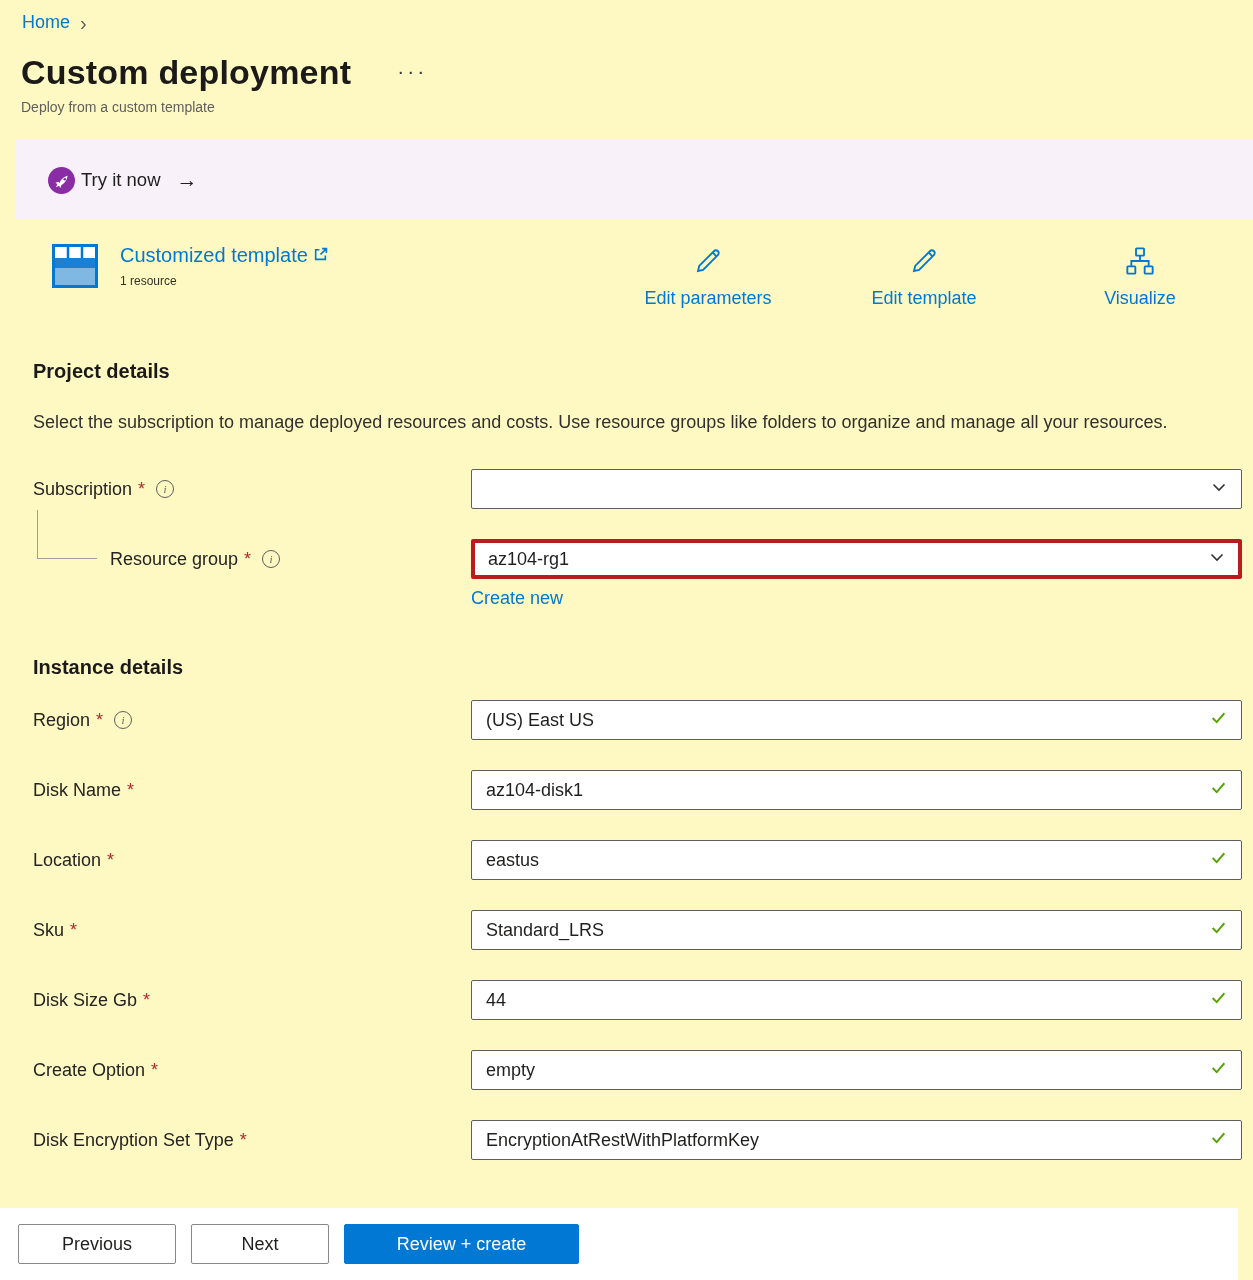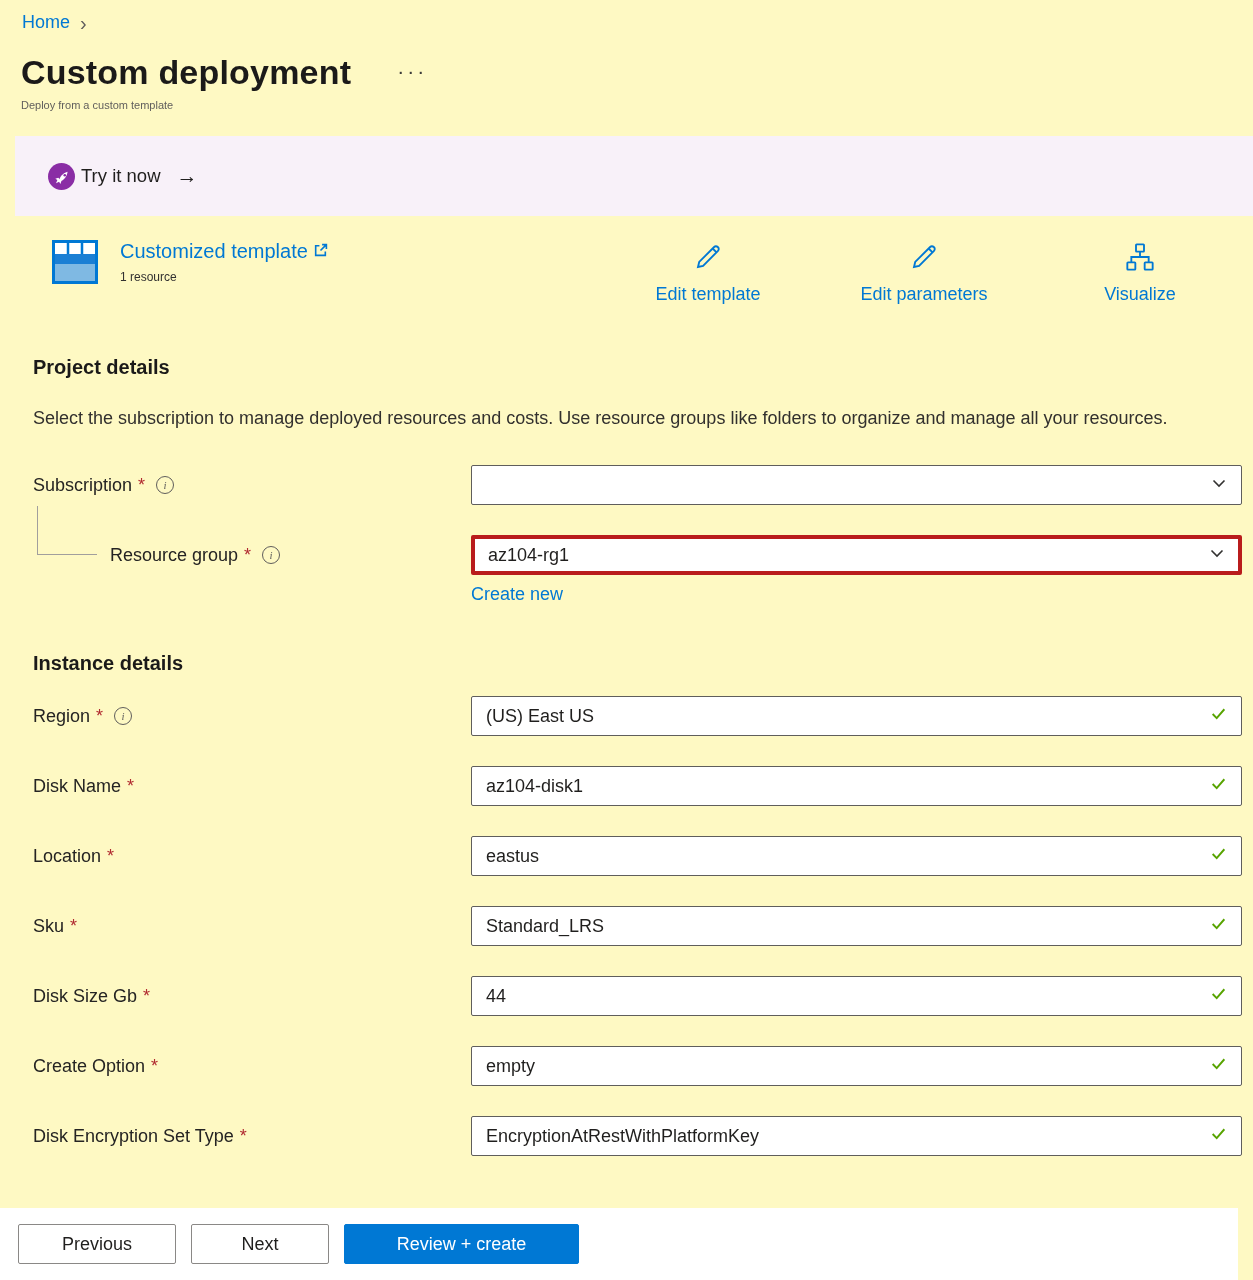--- a/index.html
+++ b/index.html
@@ -15,21 +15,21 @@
     color: #201f1e;
   }
   .link { color: #0078d4; cursor: pointer; text-decoration: none; }
 
   
   .breadcrumb { padding: 12px 0 0 22px; font-size: 18px; display: flex; align-items: center; gap: 10px; }
   .crumb-sep { color: #605e5c; font-size: 20px; line-height: 1; }
   .title-row { margin: 20px 0 0 21px; display: flex; align-items: center; }
   h1 { font-size: 34px; font-weight: 600; margin: 0; color: #1b1a19; letter-spacing: 0.2px; }
   .ellipsis { margin-left: 46px; margin-top: -4px; font-size: 21px; color: #3b3a39; letter-spacing: 3px; }
-  .subtitle { margin: 7px 0 0 21px; font-size: 11px; color: #605e5c; }
+  .subtitle { margin: 7px 0 0 21px; font-size: 14px; color: #605e5c; }
 
   
   .banner {
     margin: 25px 0 0 15px;
     height: 80px;
     background: #f8f1f9;
     display: flex;
     align-items: center;
     padding-left: 33px;
     font-size: 18.5px;
@@ -157,30 +157,30 @@
       </div>
     </div>
     <div class="actions">
       <button class="action">
         <span>
           <svg width="32" height="32" viewBox="0 0 24 24" fill="none" stroke="#0078d4" stroke-width="1.4">
             <path d="M4.5 19.5l.9-3.8L16.6 4.5a1.9 1.9 0 0 1 2.7 0l.2.2a1.9 1.9 0 0 1 0 2.7L8.3 18.6l-3.8.9z"></path>
             <path d="M15.5 5.6l2.9 2.9"></path>
           </svg>
         </span>
-        <span>Edit template</span>
+        <span>Edit parameters</span>
       </button>
       <button class="action">
         <span>
           <svg width="32" height="32" viewBox="0 0 24 24" fill="none" stroke="#0078d4" stroke-width="1.4">
             <path d="M4.5 19.5l.9-3.8L16.6 4.5a1.9 1.9 0 0 1 2.7 0l.2.2a1.9 1.9 0 0 1 0 2.7L8.3 18.6l-3.8.9z"></path>
             <path d="M15.5 5.6l2.9 2.9"></path>
           </svg>
         </span>
-        <span>Edit parameters</span>
+        <span>Edit template</span>
       </button>
       <button class="action">
         <span>
           <svg width="32" height="32" viewBox="0 0 24 24" fill="none" stroke="#0078d4" stroke-width="1.4">
             <rect x="9" y="2.5" width="6" height="5.5" rx="0.5"></rect>
             <rect x="2.5" y="16" width="6" height="5.5" rx="0.5"></rect>
             <rect x="15.5" y="16" width="6" height="5.5" rx="0.5"></rect>
             <path d="M12 8v4M5.5 16v-4h13v4"></path>
           </svg>
         </span>

